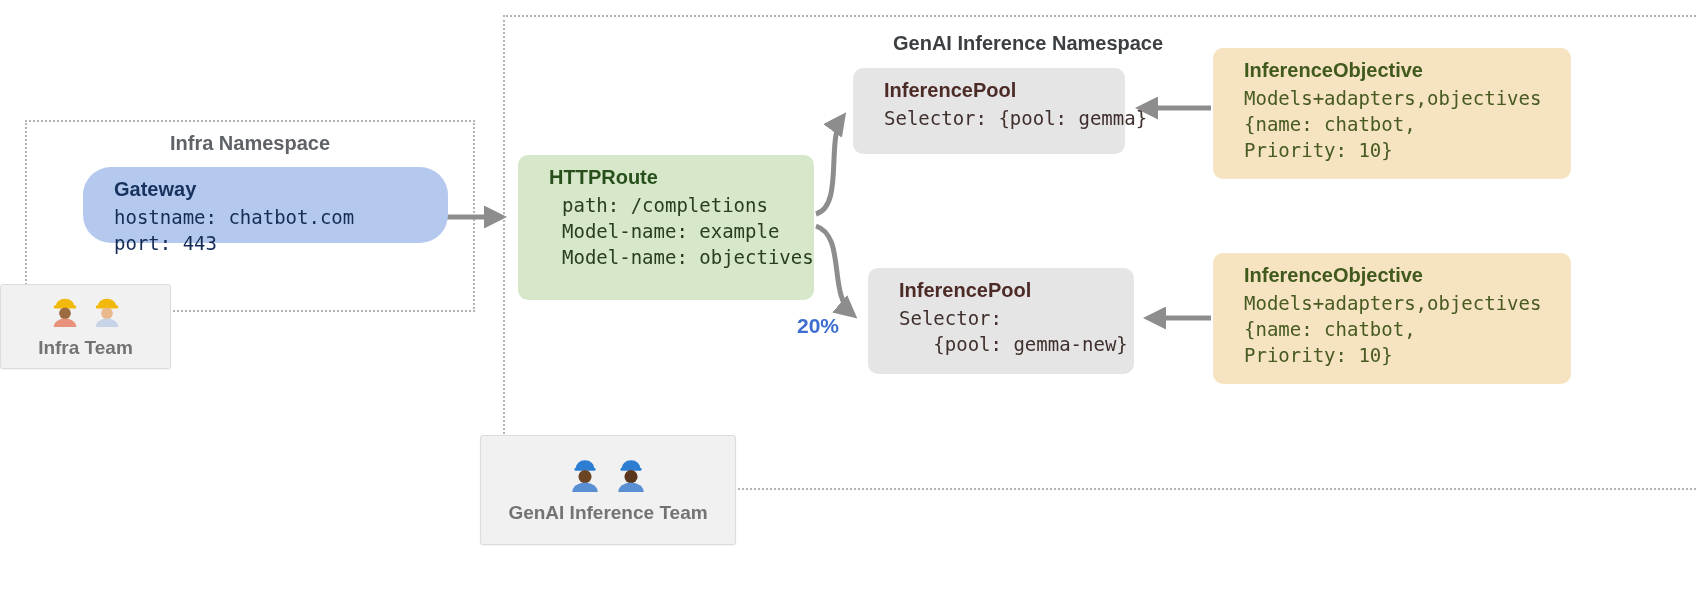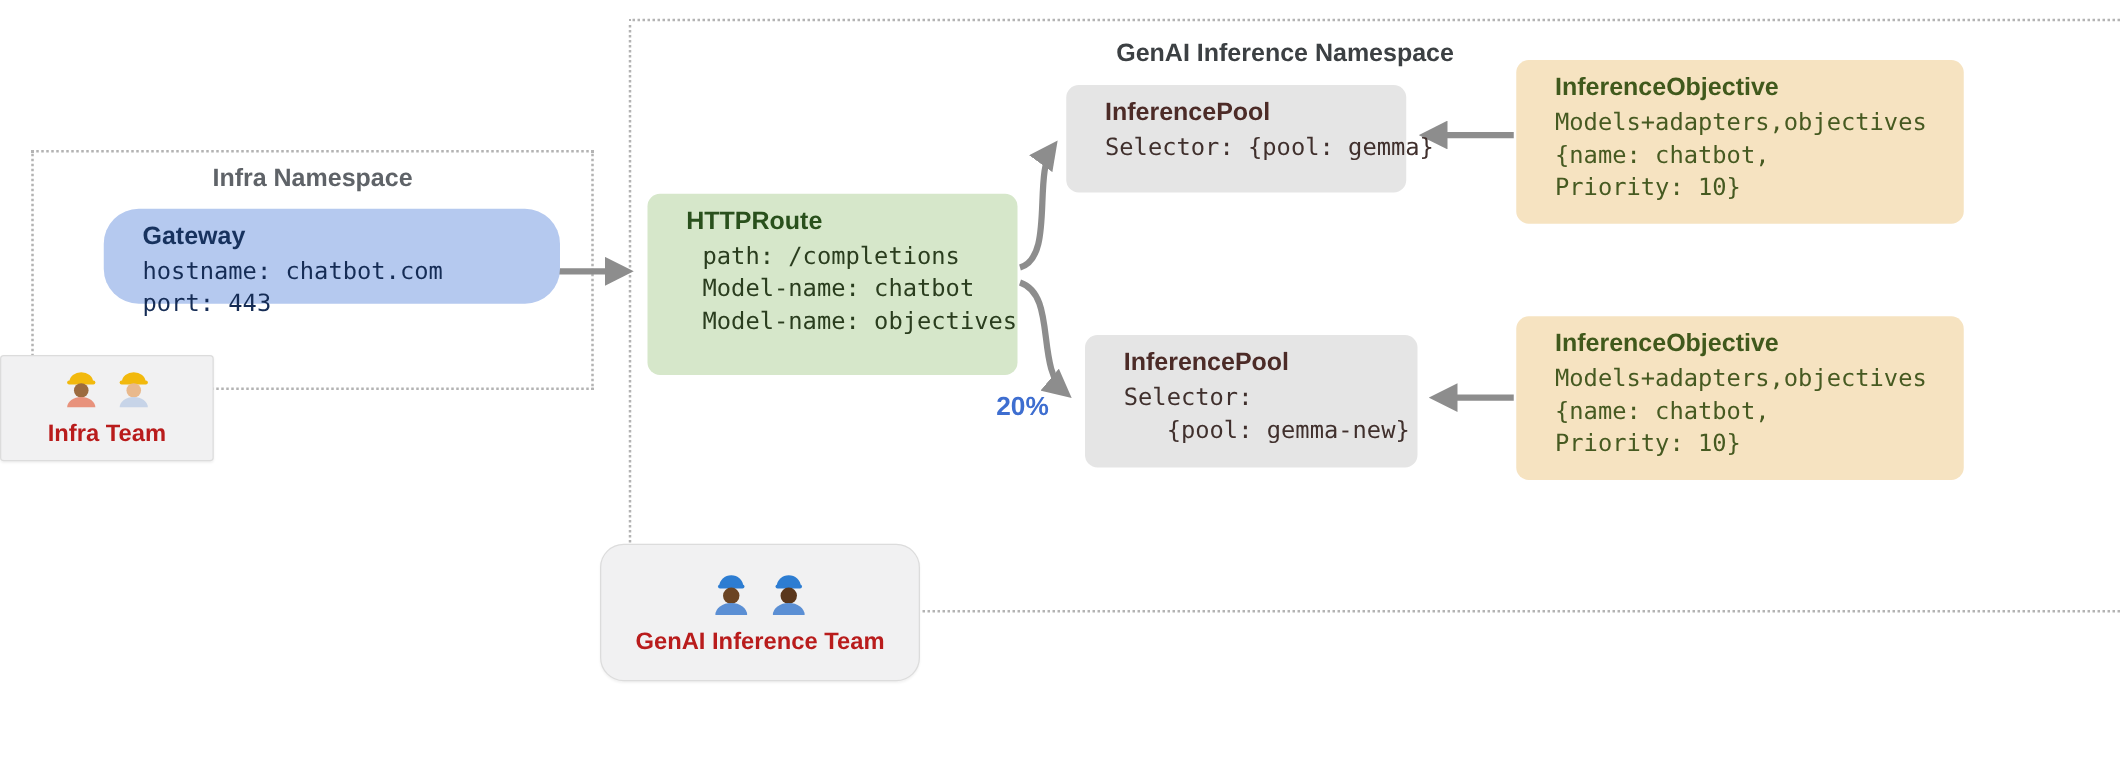--- a/index.html
+++ b/index.html
@@ -80,26 +80,26 @@
     border-radius: 3px;
     z-index: 4;
     display: flex;
     flex-direction: column;
     align-items: center;
     justify-content: center;
     gap: 6px;
     box-shadow: 0 1px 2px rgba(0,0,0,0.06);
   }
   .team-infra { left: 0px; top: 284px; width: 171px; height: 85px; }
-  .team-genai { left: 480px; top: 435px; width: 256px; height: 110px; border-radius: 19px; }
+  .team-genai { left: 480px; top: 435px; width: 256px; height: 110px; }
   .team-icons { display: flex; gap: 10px; align-items: flex-end; }
   .team-label {
     font-weight: bold;
     font-size: 19px;
-    color: #b91c1c;
+    color: #737373;
   }
 
   
   .split-label {
     position: absolute;
     left: 797px;
     top: 314px;
     font-weight: bold;
     font-size: 21px;
     color: #3e6ed0;
@@ -134,21 +134,21 @@
 
   <div class="card card-gateway">
     <div class="card-title">Gateway</div>
     <div class="mono">hostname: chatbot.com</div>
     <div class="mono">port: 443</div>
   </div>
 
   <div class="card card-httproute">
     <div class="card-title">HTTPRoute</div>
     <div class="mono">path: /completions</div>
-    <div class="mono">Model-name: chatbot</div>
+    <div class="mono">Model-name: example</div>
     <div class="mono">Model-name: objectives</div>
   </div>
 
   <div class="card card-pool card-pool-top">
     <div class="card-title">InferencePool</div>
     <div class="mono">Selector: {pool: gemma}</div>
   </div>
 
   <div class="card card-pool card-pool-bottom">
     <div class="card-title">InferencePool</div>

